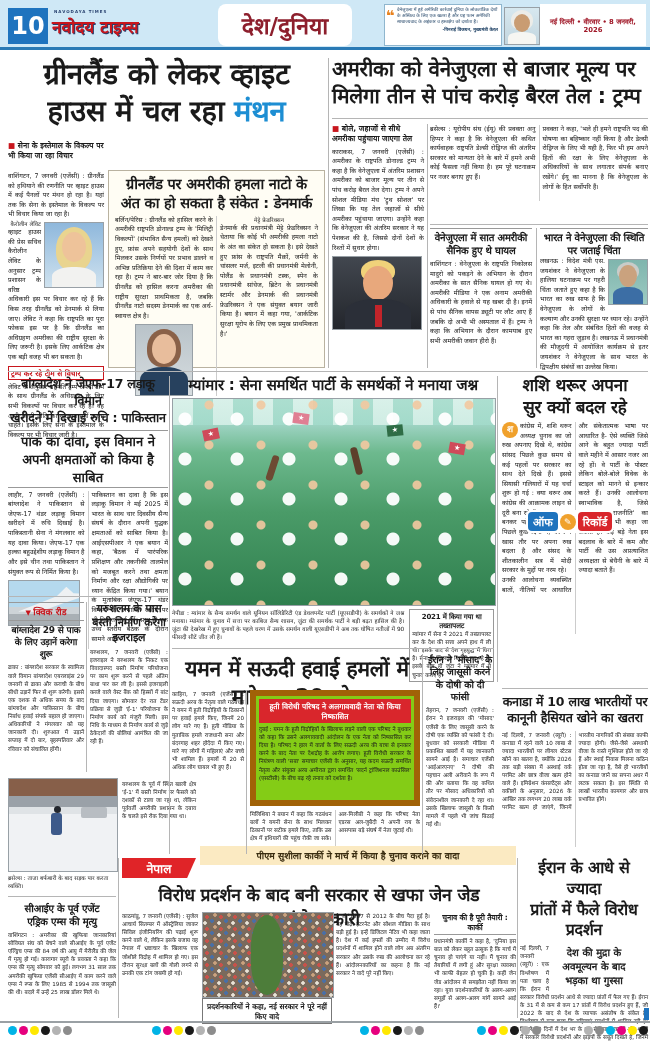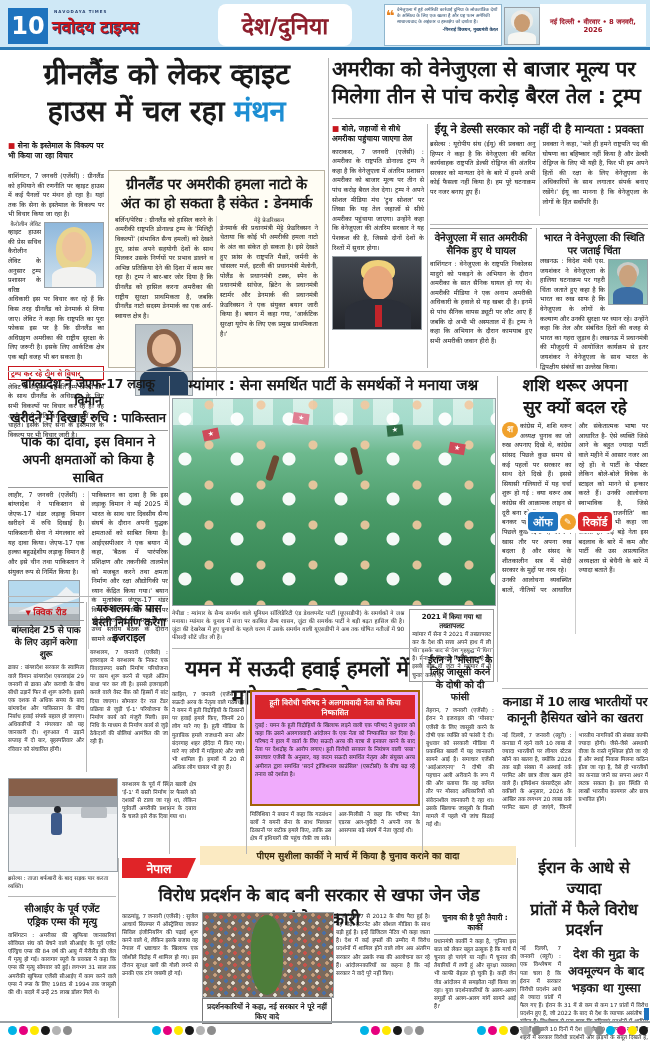--- a/index.html
+++ b/index.html
@@ -59,21 +59,21 @@
       radial-gradient(circle at 12px 2px,#caa27e 0 1.5px,transparent 2px);
     background-size:14px 12px}
   .tree{left:48px;top:2px;width:32px;height:80px;background:#4d7d3a;border-radius:50%/40%}
   
   .kicker{font-size:7.6px;font-weight:700;line-height:1.35}
   .kicker:before{content:"■ ";color:#c8161d}
   .redbox-sub{border:1px solid #c8161d;color:#c8161d;font-weight:700;font-size:7.4px;
               text-align:left;padding:1px 2px;margin:3px 0}
   .cols2{column-count:2;column-gap:7px;column-rule:1px solid #ccc}
   .dkbox{background:#fffdf4;border:1px solid #b9b2a0;padding:4px 6px}
-  .cream{background:#f0abfc;border:2px solid #a16207}
+  .cream{background:#84cc16;border:6px solid #a16207}
   .redbanner{background:#d9262c;color:#fff;font-weight:700;font-size:7.4px;padding:2px 3px;text-align:center}
   .qr-label{color:#c8161d;font-weight:800;font-size:9px;text-align:center;border-top:1px solid #999;
             border-bottom:1px solid #999;padding:2px 0;margin-bottom:3px}
   .qr-label:before{content:"▼ ";font-size:7px}
   .orbadge{display:flex;align-items:center;justify-content:center;gap:2px;margin:4px auto}
   .orb1{background:#1e73be;color:#fff;font-weight:800;font-size:11px;padding:2px 5px;border-radius:4px}
   .orb2{background:#d9262c;color:#fff;font-weight:800;font-size:11px;padding:2px 5px;border-radius:4px}
   .orb3{width:16px;height:16px;border-radius:50%;background:#f0a12c;color:#fff;font-size:9px;
         display:flex;align-items:center;justify-content:center}
   .dropcap{width:16px;height:16px;border-radius:50%;background:#f0a12c;color:#fff;font-size:9px;font-weight:700;
@@ -81,22 +81,22 @@
   .circle-hl{position:absolute;width:74px;height:74px;border-radius:50%;
              background:radial-gradient(#fff7e0 55%,#ffe49a);border:1px solid #f0c96a;
              display:flex;align-items:center;justify-content:center;text-align:center;
              font-size:6.4px;font-weight:700;padding:6px;box-sizing:border-box;color:#6b4a12}
   .ntab{background:#e02428;color:#fff;font-weight:800;font-size:12px;display:flex;align-items:center;
         justify-content:center;clip-path:polygon(0 0,100% 0,88% 100%,0 100%)}
   .ystrip{background:#fbeac2;display:flex;align-items:center;justify-content:center;
           font-size:9.2px;font-weight:800;color:#3a2d10}
   .capbox{border:1px solid #777;background:#fff;font-size:7.4px;font-weight:700;text-align:center;
           display:flex;align-items:center;justify-content:center;padding:2px}
-  .inset-bold{float:right;width:84px;font-size:12px;font-weight:800;text-align:center;color:#222;
-              margin:2px 0 2px 3px;line-height:1.4}
+  .inset-bold{float:right;width:84px;font-size:10px;font-weight:800;text-align:center;color:#222;
+              margin:2px 12px 2px 3px;line-height:1.4}
   .pcap{font-size:5.8px;line-height:1.4}
   [data-name="registration-group"]{position:absolute;display:flex;gap:2px}
   [data-name="registration-group"] span{width:9px;height:9px;border-radius:50%;display:inline-block}
 </style>
 </head>
 <body>
 
 <div class="abs header" data-name="page-header">
   <div class="abs pagebox" data-name="page-number">10</div>
   <div class="abs mast-small" data-name="masthead-small">NAVODAYA TIMES</div>
@@ -156,21 +156,20 @@
   <div class="kicker" data-name="venezuela-kicker">बोले, जहाजों से सीधे अमरीका पहुंचाया जाएगा तेल</div>
   <div class="t6 j" style="margin-top:3px" data-name="venezuela-body">काराकस, 7 जनवरी (एजेंसी) : अमरीका के राष्ट्रपति डोनाल्ड ट्रम्प ने कहा है कि वेनेजुएला में अंतरिम प्रशासन अमरीका को बाजार मूल्य पर तीन से पांच करोड़ बैरल तेल देगा। ट्रम्प ने अपने सोशल मीडिया मंच 'ट्रुथ सोशल' पर लिखा कि यह तेल जहाजों से सीधे अमरीका पहुंचाया जाएगा। उन्होंने कहा कि वेनेजुएला की अंतरिम सरकार ने यह पेशकश की है, जिससे दोनों देशों के रिश्तों में सुधार होगा।</div>
   <div class="ph ph-trump" style="position:relative;width:88px;height:72px;margin-top:3px" data-name="trump-photo">
     <i class="hair" style="left:28px;top:3px;width:34px;height:22px;background:#f0d27a"></i>
     <i class="face" style="left:30px;top:9px;width:30px;height:34px;background:#e8a87c"></i>
     <i class="torso" style="left:12px;top:42px;width:66px;height:30px;background:#2b2f38"></i>
     <i style="left:42px;top:48px;width:7px;height:22px;background:#c3242a" data-name="trump-tie"></i>
   </div>
 </div>
 <div class="abs" style="left:430px;top:122px;width:218px;height:100px">
-  <div class="ctr hl" style="font-size:11.5px;line-height:1.3" data-name="eu-headline">ईयू ने डेल्सी सरकार को नहीं दी है मान्यता : प्रवक्ता</div>
   <div class="cols2" style="margin-top:3px;height:76px;overflow:hidden">
     <div class="t6 j" data-name="eu-body-1">ब्रसेल्स : यूरोपीय संघ (ईयू) की प्रवक्ता अनु हिप्पर ने कहा है कि वेनेजुएला की कथित कार्यवाहक राष्ट्रपति डेल्सी रोड्रिग्ज की अंतरिम सरकार को मान्यता देने के बारे में हमने अभी कोई फैसला नहीं किया है। हम पूरे घटनाक्रम पर नजर बनाए हुए हैं।</div>
     <div class="t6 j" data-name="eu-body-2">प्रवक्ता ने कहा, 'भले ही हमने राष्ट्रपति पद की घोषणा का बहिष्कार नहीं किया है और डेल्सी रोड्रिग्ज के लिए भी यही है, फिर भी हम अपने हितों की रक्षा के लिए वेनेजुएला के अधिकारियों के साथ लगातार संपर्क बनाए रखेंगे।' ईयू का मानना है कि वेनेजुएला के लोगों के हित सर्वोपरि हैं।</div>
   </div>
 </div>
 <div class="abs" style="left:430px;top:228px;width:102px;height:140px">
   <div class="ctr hl" style="font-size:10px;line-height:1.3;border-top:1px solid #999;padding-top:2px" data-name="soldiers-headline">वेनेजुएला में सात अमरीकी सैनिक हुए थे घायल</div>
   <div class="t6 j" style="margin-top:3px" data-name="soldiers-body">वाशिंगटन : वेनेजुएला के राष्ट्रपति निकोलस मादुरो को पकड़ने के अभियान के दौरान अमरीका के सात सैनिक घायल हो गए थे। अमरीकी मीडिया ने एक अनाम अमरीकी अधिकारी के हवाले से यह खबर दी है। इनमें से पांच सैनिक वापस ड्यूटी पर लौट आए हैं जबकि दो अभी भी अस्पताल में हैं। ट्रम्प ने कहा कि अभियान के दौरान कामयाब हुए सभी अमरीकी जवान हीरो हैं।</div>
 </div>
 <div class="abs" style="left:540px;top:228px;width:108px;height:140px">
@@ -237,21 +236,21 @@
   </div>
   <div class="orbadge" style="position:absolute;left:24px;top:132px;background:#fff;padding:2px;border-radius:5px" data-name="off-record-badge">
     <span class="orb1">ऑफ</span>
     <span class="orb3" data-name="pen-icon">✎</span>
     <span class="orb2">रिकॉर्ड</span>
   </div>
 </div>
 
 <div class="abs" style="left:8px;top:602px;width:76px;height:168px">
   <div class="qr-label" data-name="quick-read-label">क्विक रीड</div>
-  <div class="ctr hl" style="font-size:9px;line-height:1.35" data-name="quick-read-headline">बांग्लादेश 25 से पाक के लिए उड़ानें करेगा शुरू</div>
+  <div class="ctr hl" style="font-size:9px;line-height:1.35" data-name="quick-read-headline">बांग्लादेश 29 से पाक के लिए उड़ानें करेगा शुरू</div>
   <div class="t55 j" style="margin-top:3px" data-name="quick-read-body">ढाका : बांग्लादेश सरकार के स्वामित्व वाले विमान बांग्लादेश एयरलाइंस 29 जनवरी से ढाका और कराची के बीच सीधी उड़ानें फिर से शुरू करेगी। इससे एक दशक से अधिक समय के बाद बांग्लादेश और पाकिस्तान के बीच निर्बाध हवाई संपर्क बहाल हो जाएगा। अधिकारियों ने मंगलवार को यह जानकारी दी। शुरुआत में उड़ानें सप्ताह में दो बार, बृहस्पतिवार और रविवार को संचालित होंगी।</div>
 </div>
 
 <div class="abs" style="left:90px;top:602px;width:78px;height:172px">
   <div class="ctr hl" style="font-size:11px;line-height:1.3" data-name="jerusalem-headline">यरुशलम के पास बस्ती निर्माण करेगा इजराइल</div>
   <div class="t55 j" style="margin-top:3px" data-name="jerusalem-body">यरुशलम, 7 जनवरी (एजेंसी) : इजराइल ने यरुशलम के निकट एक विवादास्पद बस्ती निर्माण परियोजना पर काम शुरू करने से पहले अंतिम बाधा पार कर ली है। इससे इजराइली कब्जे वाले वेस्ट बैंक को हिस्सों में बांट दिया जाएगा। सोमवार देर रात टेंडर प्रक्रिया से जुड़ी 'ई-1' परियोजना के निर्माण कार्य को मंजूरी मिली। इस निधि के माध्यम से निर्माण कार्य से जुड़े ठेकेदारों की बोलियां आमंत्रित की जा रही हैं।</div>
 </div>
 <div class="abs t55 j" style="left:122px;top:780px;width:74px;height:72px" data-name="jerusalem-body-2">यरुशलम के पूर्व में स्थित खाली क्षेत्र 'ई-1' में बस्ती निर्माण पर फैसले को दशकों से टाला जा रहा था, लेकिन पूर्ववर्ती अमरीकी प्रशासन के दबाव के चलते इसे रोक दिया गया था।</div>
 
 <div class="ph ph-snow" style="left:8px;top:778px;width:108px;height:92px" data-name="snow-street-photo">

